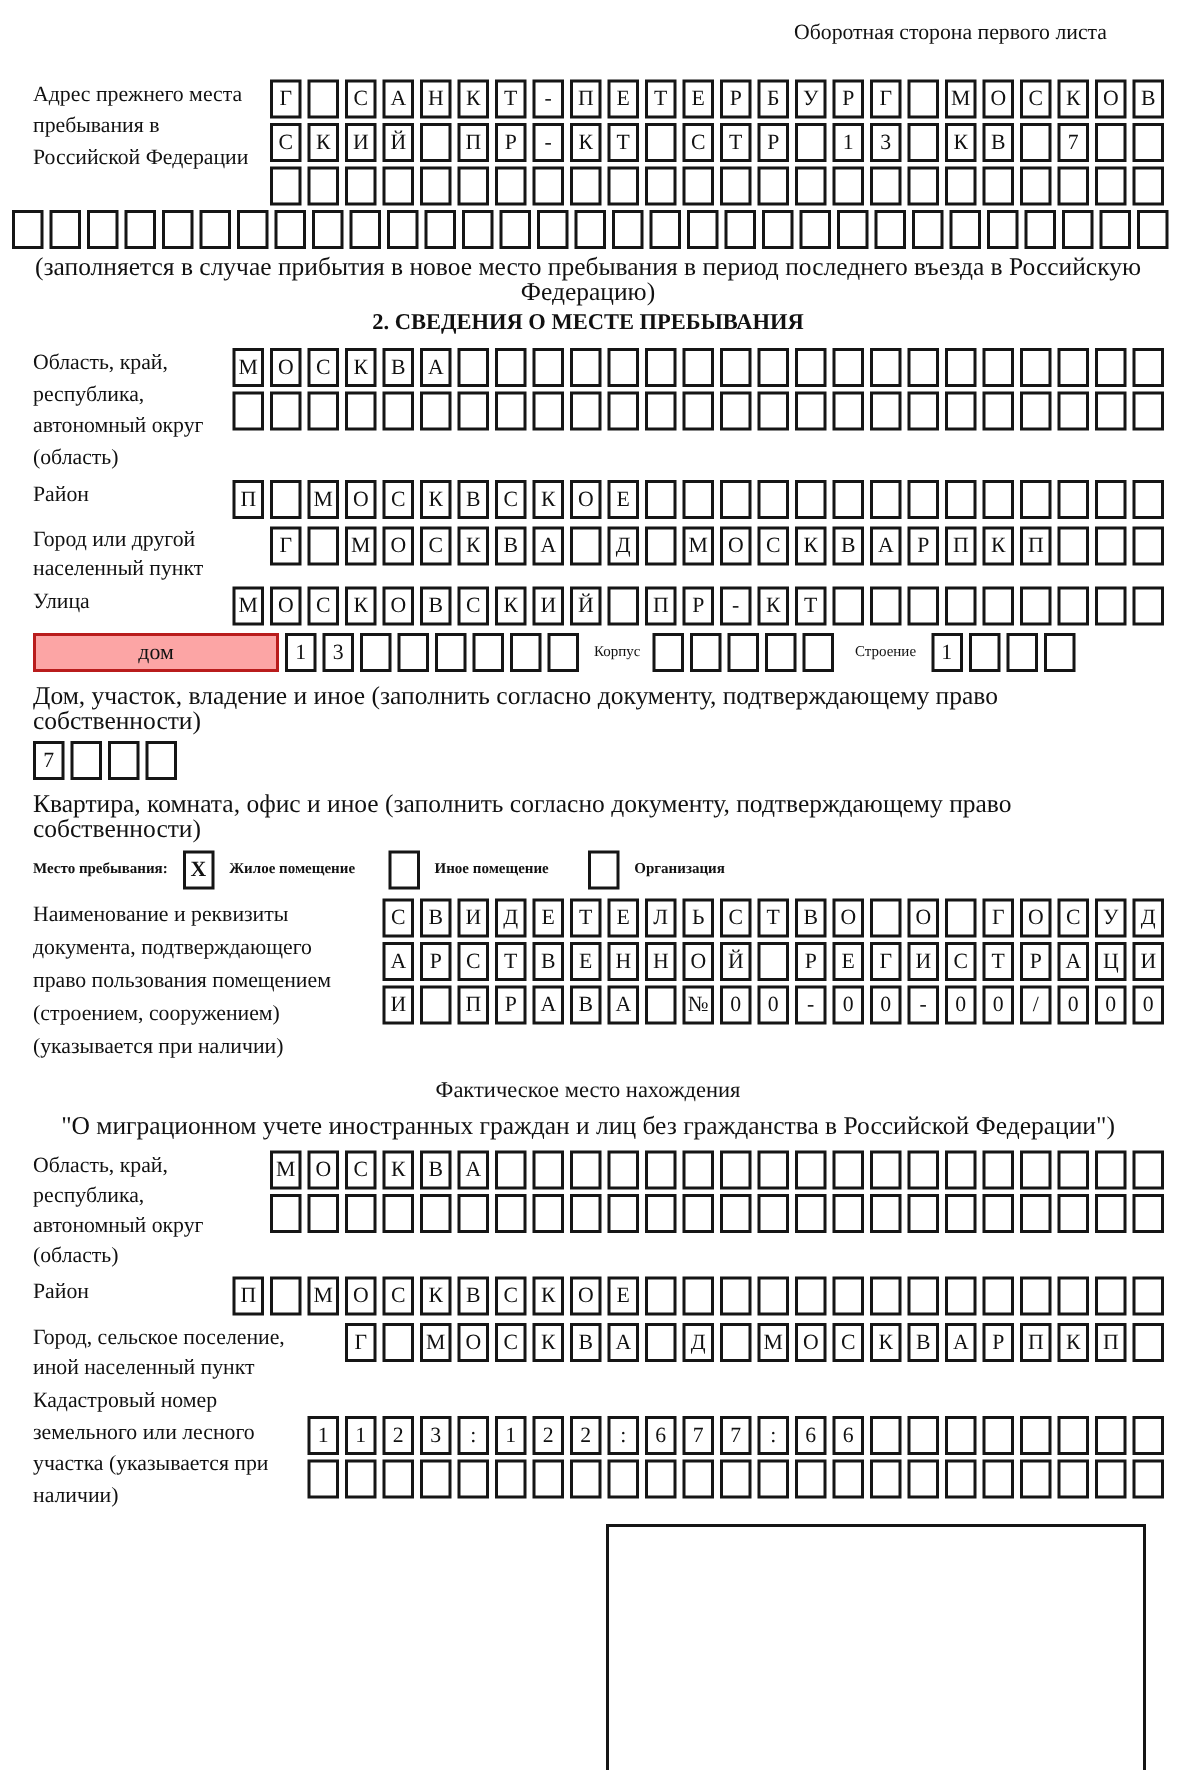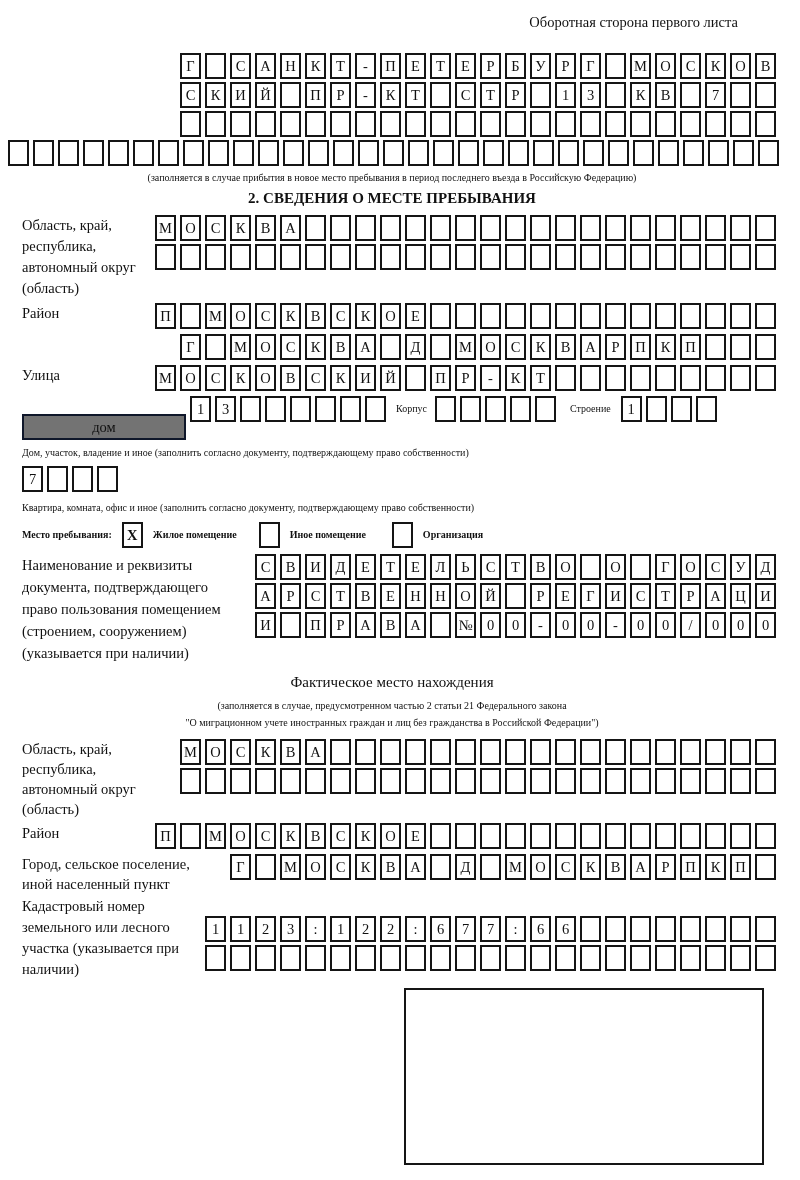--- a/index.html
+++ b/index.html
@@ -15,43 +15,44 @@
   .rows { margin-left:auto; display:flex; flex-direction:column; }
   .cellrow { display:flex; gap:4px; margin-bottom:3px; }
   .cellrow.single { margin-left:auto; }
   .cell {
     width:21px; height:26px; flex:0 0 21px;
     border:2px solid #151515; display:inline-flex;
     align-items:center; justify-content:center;
     font-size:14.5px; font-family:"Liberation Serif","DejaVu Serif",serif;
     background:#fff;
   }
-  .caption { font-size:10px; line-height:17px; }
+  .caption { font-size:17px; line-height:17px; }
   .center { text-align:center; }
   .sec-title { text-align:center; font-weight:bold; font-size:15px; margin:4px 0 8px 0; }
   .sub-title { text-align:center; font-weight:normal; font-size:15px; margin:10px 0 6px 0; }
   .widebox {
-    border:2px solid #0f172a; height:26px; display:inline-flex;
-    align-items:center; justify-content:center; font-size:14.5px; background:#737373;margin-top:18px;
+    border:2px solid #b91c1c; height:26px; display:inline-flex;
+    align-items:center; justify-content:center; font-size:14.5px; background:#fca5a5;
   }
   .inline-lbl { font-size:10px; line-height:26px; white-space:nowrap; }
   .houserow { display:flex; align-items:flex-start; gap:4px; margin-left:14px; margin-top:2px; }
   .cap-left { margin-left:14px; margin-top:4px; margin-bottom:5px; }
   .stayrow { display:flex; align-items:center; gap:10px; margin-left:14px; margin-top:6px;font-weight:bold; }
   .confirm-wrap { width:384px; margin-left:auto; margin-top:8px; }
   .confirm-box { width:360px; height:177px; border:2px solid #151515; margin:0 auto; background:#fff; }
 </style>
 </head>
 <body>
 
 <div class="page">
 
   <div class="hdr">Оборотная сторона первого листа</div>
 
   <div class="field">
+    <div class="label" style="width:152px;">Адрес прежнего места пребывания в Российской Федерации</div>
     <div class="rows">
       <div class="cellrow">
           <span class="cell">Г</span>
           <span class="cell"></span>
           <span class="cell">С</span>
           <span class="cell">А</span>
           <span class="cell">Н</span>
           <span class="cell">К</span>
           <span class="cell">Т</span>
           <span class="cell">-</span>
@@ -250,20 +251,21 @@
           <span class="cell"></span>
           <span class="cell"></span>
           <span class="cell"></span>
           <span class="cell"></span>
           <span class="cell"></span>
         </div>
       </div>
   </div>
 
   <div class="field" style="margin-top:2px;">
+    <div class="label" style="width:152px; line-height:19px;">Город или другой населенный пункт</div>
     <div class="rows">
         <div class="cellrow">
           <span class="cell">Г</span>
           <span class="cell"></span>
           <span class="cell">М</span>
           <span class="cell">О</span>
           <span class="cell">С</span>
           <span class="cell">К</span>
           <span class="cell">В</span>
           <span class="cell">А</span>
@@ -445,21 +447,20 @@
           <span class="cell">0</span>
           <span class="cell">/</span>
           <span class="cell">0</span>
           <span class="cell">0</span>
           <span class="cell">0</span>
         </div>
     </div>
   </div>
 
   <div class="sub-title">Фактическое место нахождения</div>
-  <div class="caption center">(заполняется в случае, предусмотренном частью 2 статьи 21 Федерального закона</div>
   <div class="caption center">"О миграционном учете иностранных граждан и лиц без гражданства в Российской Федерации")</div>
 
   <div class="field" style="margin-top:8px;">
     <div class="label" style="width:140px; line-height:20px;">Область, край, республика, автономный округ (область)</div>
     <div class="rows">
       <div class="cellrow">
           <span class="cell">М</span>
           <span class="cell">О</span>
           <span class="cell">С</span>
           <span class="cell">К</span>

